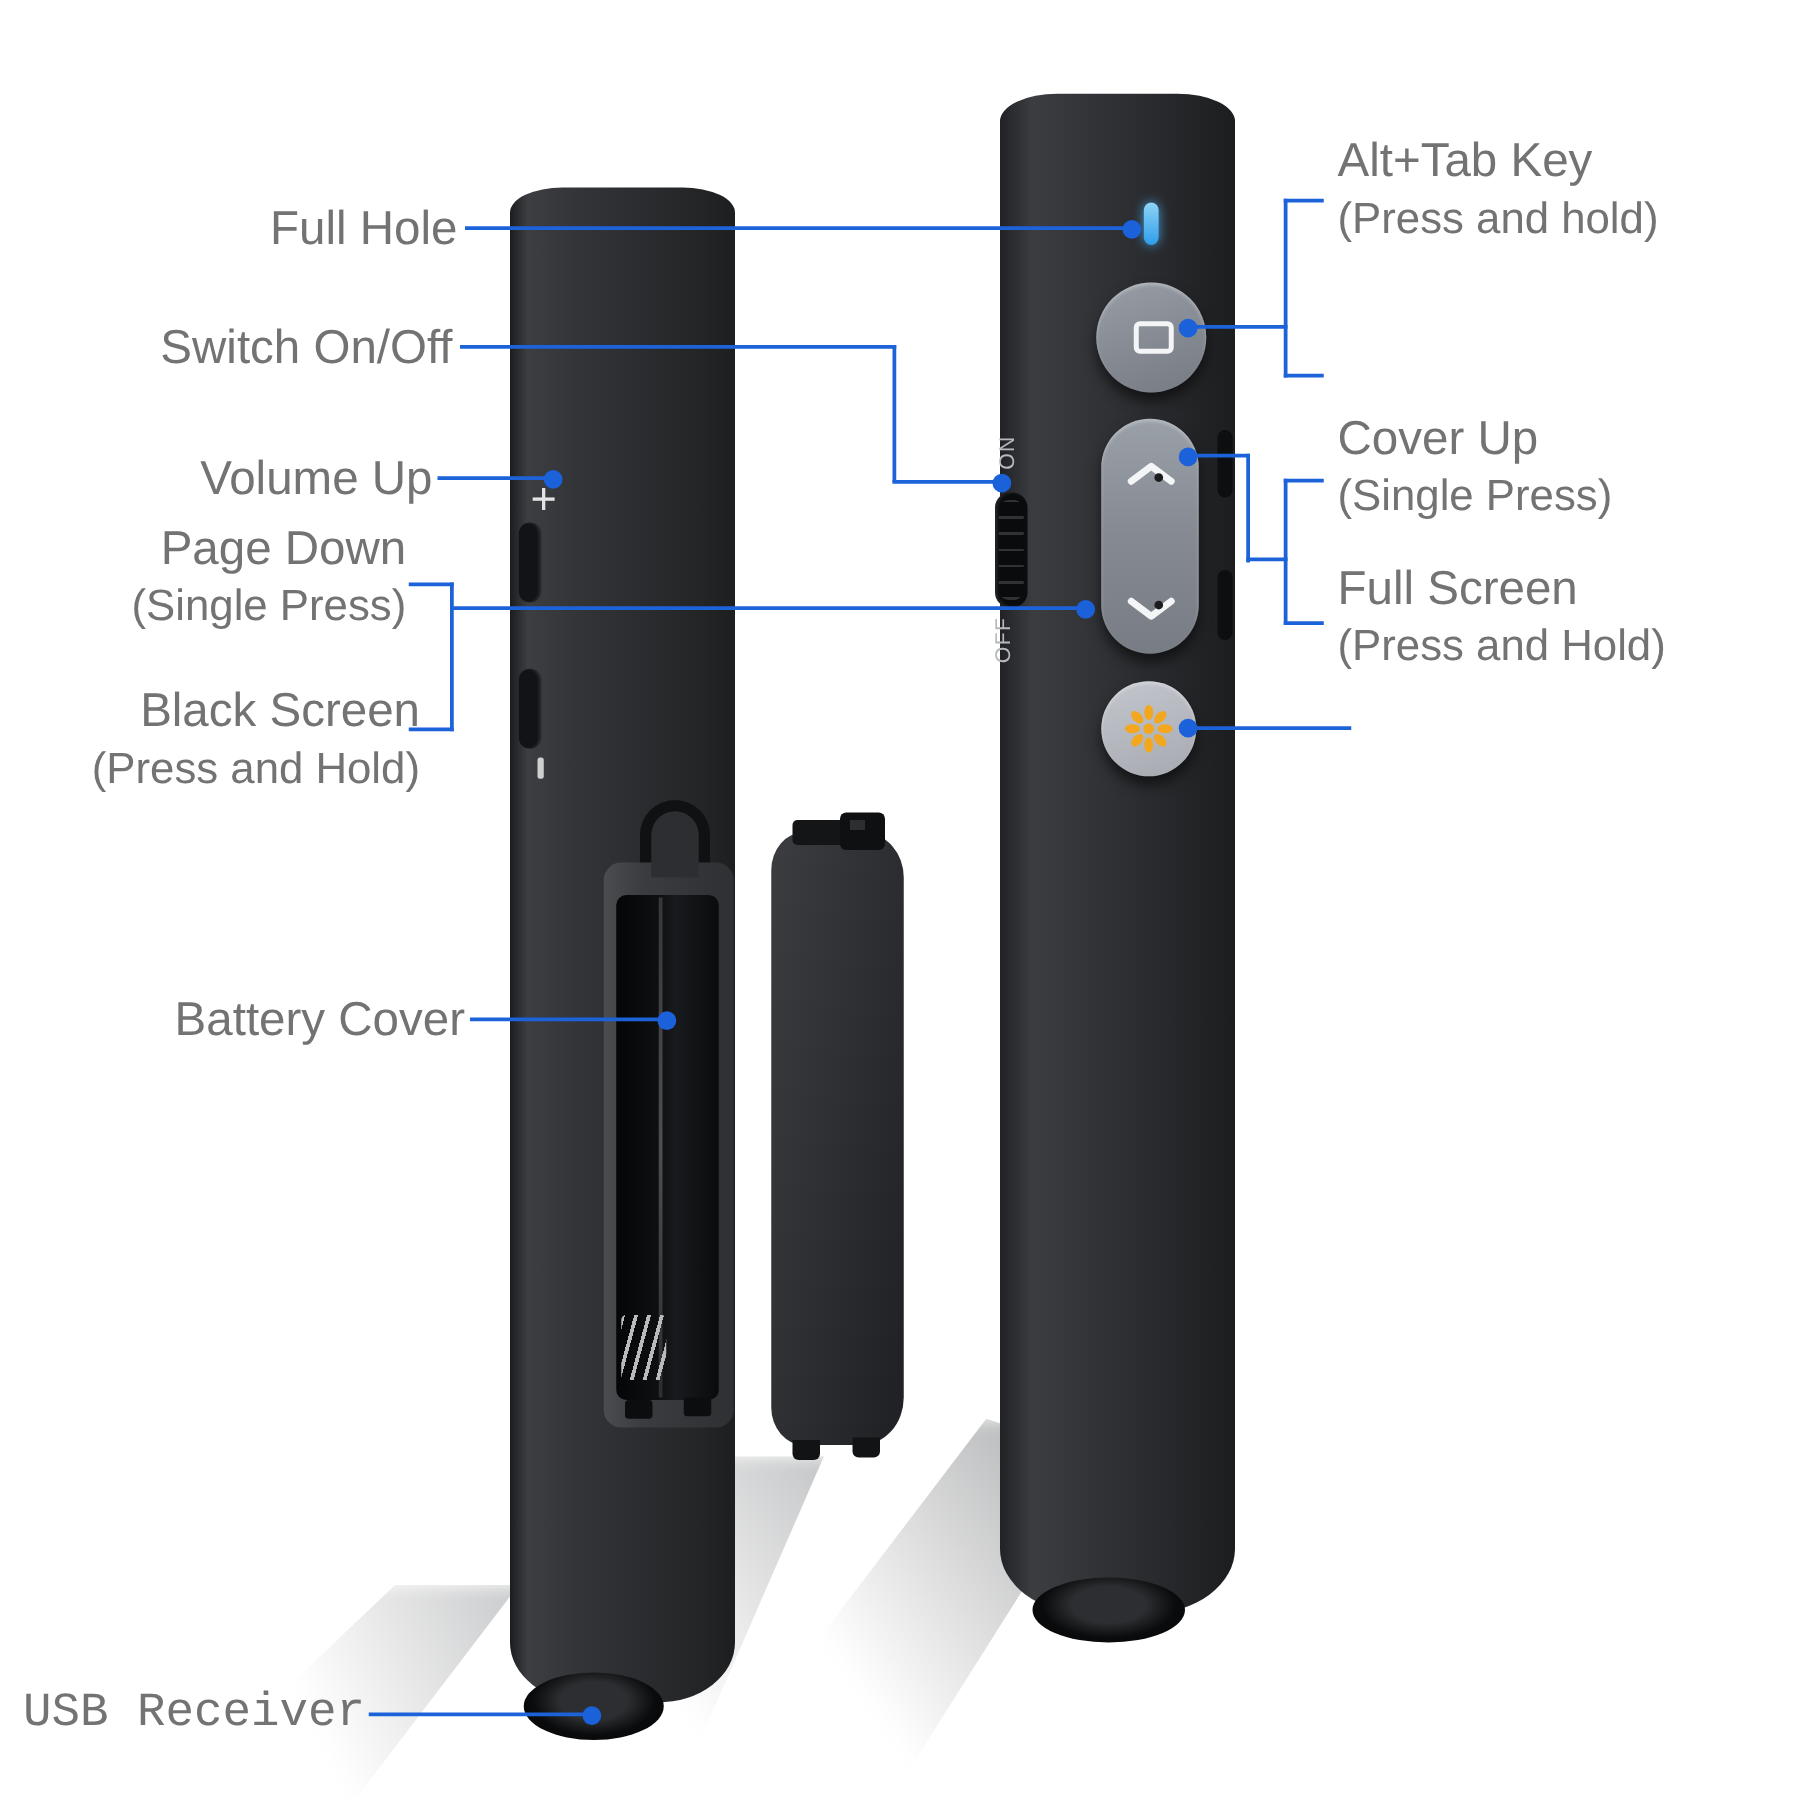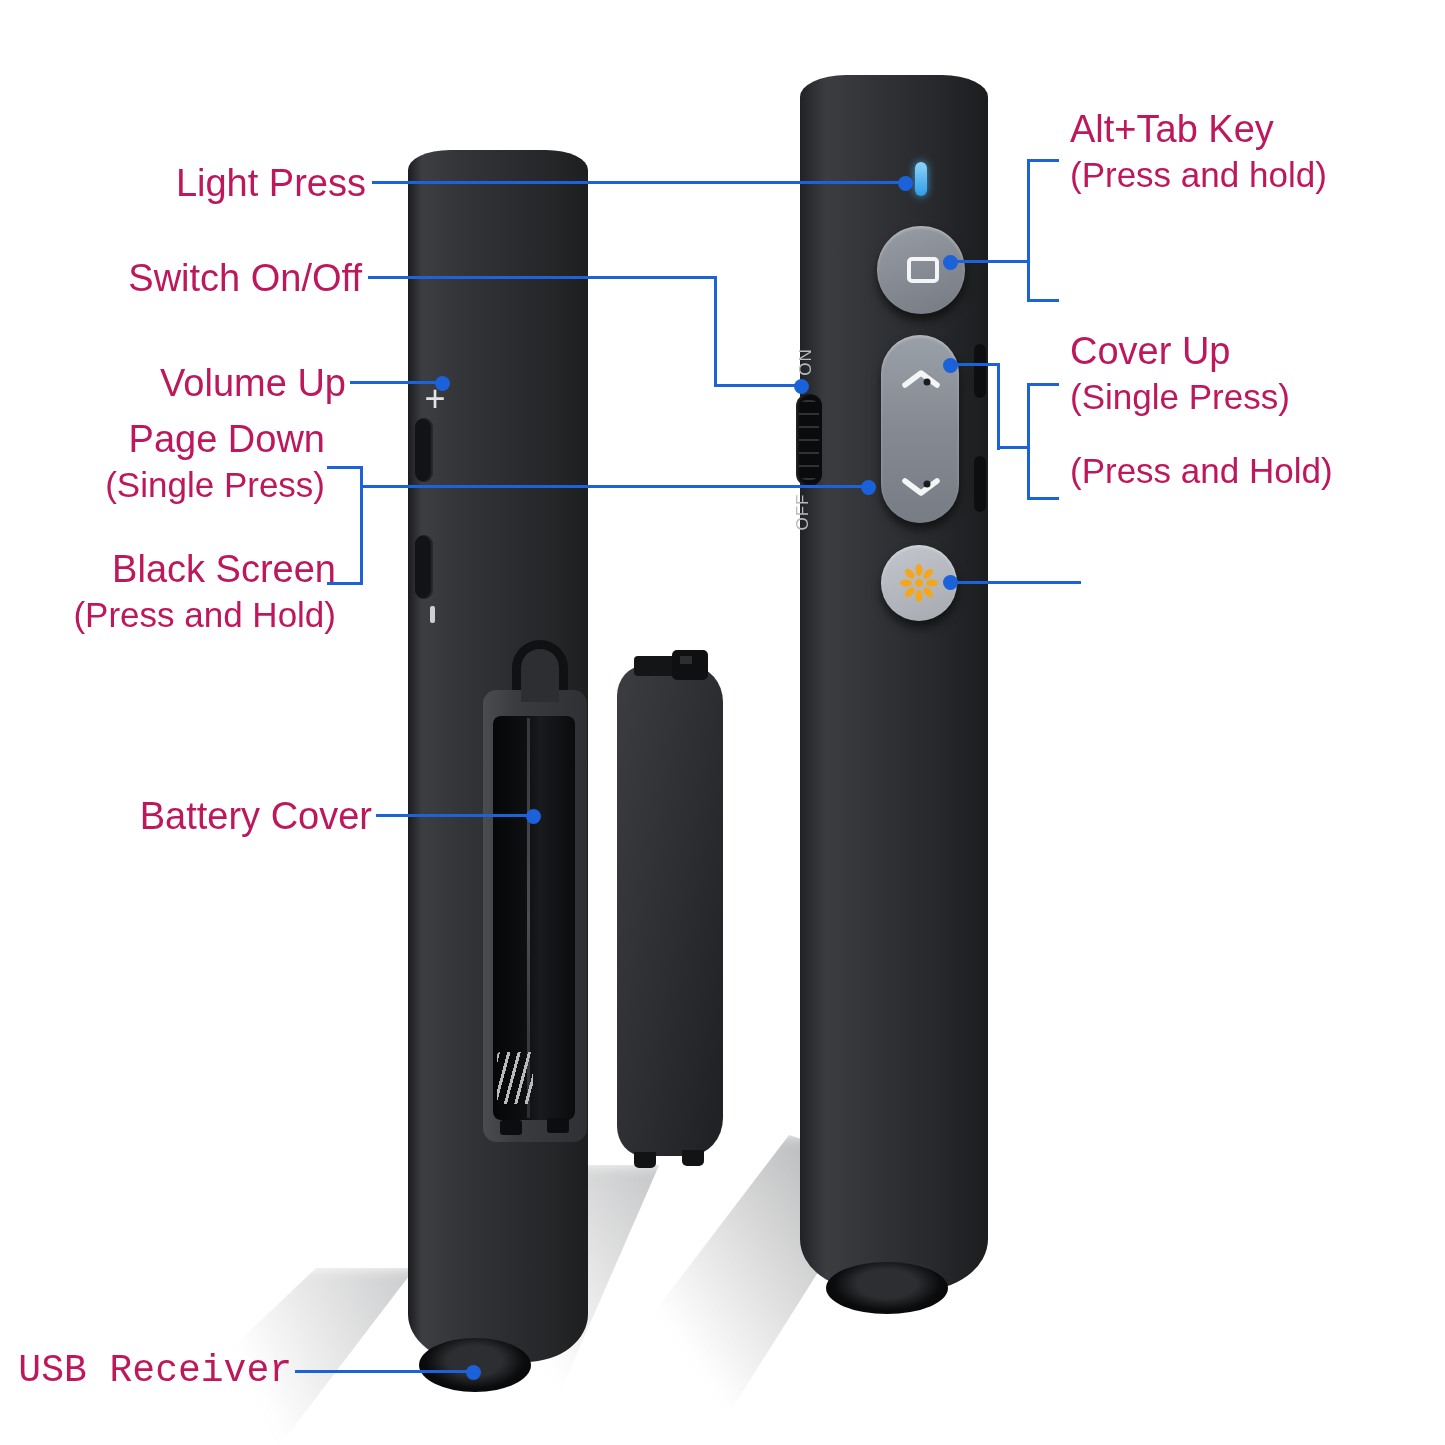--- a/index.html
+++ b/index.html
@@ -1,21 +1,21 @@
 <!DOCTYPE html>
 <html><head>
 <meta charset="utf-8">
 <style>
   html,body{margin:0;padding:0;background:#ffffff;}
   #canvas{
     position:relative;width:1445px;height:1445px;background:#ffffff;overflow:hidden;
     font-family:"Liberation Sans",sans-serif;
   }
   
-  .lbl{position:absolute;color:#be185d;font-size:38px;line-height:46px;white-space:nowrap;z-index:40;}
+  .lbl{position:absolute;color:#737373;font-size:38px;line-height:46px;white-space:nowrap;z-index:40;}
   .lbl .sub{font-size:35px;line-height:46px;}
   .ra{text-align:right;}
   .la{text-align:left;}
   
   .hline{position:absolute;height:3px;background:#1c63da;z-index:30;}
   .vline{position:absolute;width:3px;background:#1c63da;z-index:30;}
   .dot{position:absolute;width:15px;height:15px;border-radius:50%;background:#1a61da;z-index:31;}
   
   .shadow{position:absolute;z-index:1;filter:blur(7px);}
   #device-back{
@@ -192,21 +192,21 @@
   <div class="vline" style="left:997px;top:363px;height:87px;"></div>
   <div class="hline" style="left:997px;top:446px;width:33px;"></div>
   <div class="dot" style="left:943px;top:358px;"></div>
   <div class="vline" style="left:1027px;top:383px;height:117px;"></div>
   <div class="hline" style="left:1027px;top:383px;width:32px;"></div>
   <div class="hline" style="left:1027px;top:497px;width:32px;"></div>
 
   <div class="hline" style="left:951px;top:581px;width:130px;"></div>
   <div class="dot" style="left:943px;top:575px;"></div>
 
-  <div class="lbl ra" style="right:1079px;top:160px;">Light Press</div>
+  <div class="lbl ra" style="right:1079px;top:160px;">Full Hole</div>
   <div class="lbl ra" style="right:1083px;top:255px;">Switch On/Off</div>
   <div class="lbl ra" style="right:1099px;top:360px;">Volume Up</div>
   <div class="lbl ra grp" style="right:1120px;top:416px;">
     <div class="main">Page Down</div>
     <div class="sub">(Single Press)</div>
   </div>
   <div class="lbl ra grp" style="right:1109px;top:546px;">
     <div class="main">Black Screen</div>
     <div class="sub">(Press and Hold)</div>
   </div>
@@ -217,16 +217,17 @@
     <div class="main">Alt+Tab Key</div>
     <div class="sub">(Press and hold)</div>
   </div>
   <div class="lbl la grp" style="left:1070px;top:230px;">
   </div>
   <div class="lbl la grp" style="left:1070px;top:328px;">
     <div class="main">Cover Up</div>
     <div class="sub">(Single Press)</div>
   </div>
   <div class="lbl la grp" style="left:1070px;top:448px;">
+    <div class="main">Full Screen</div>
     <div class="sub">(Press and Hold)</div>
   </div>
 
 </div>
 
 </body></html>

